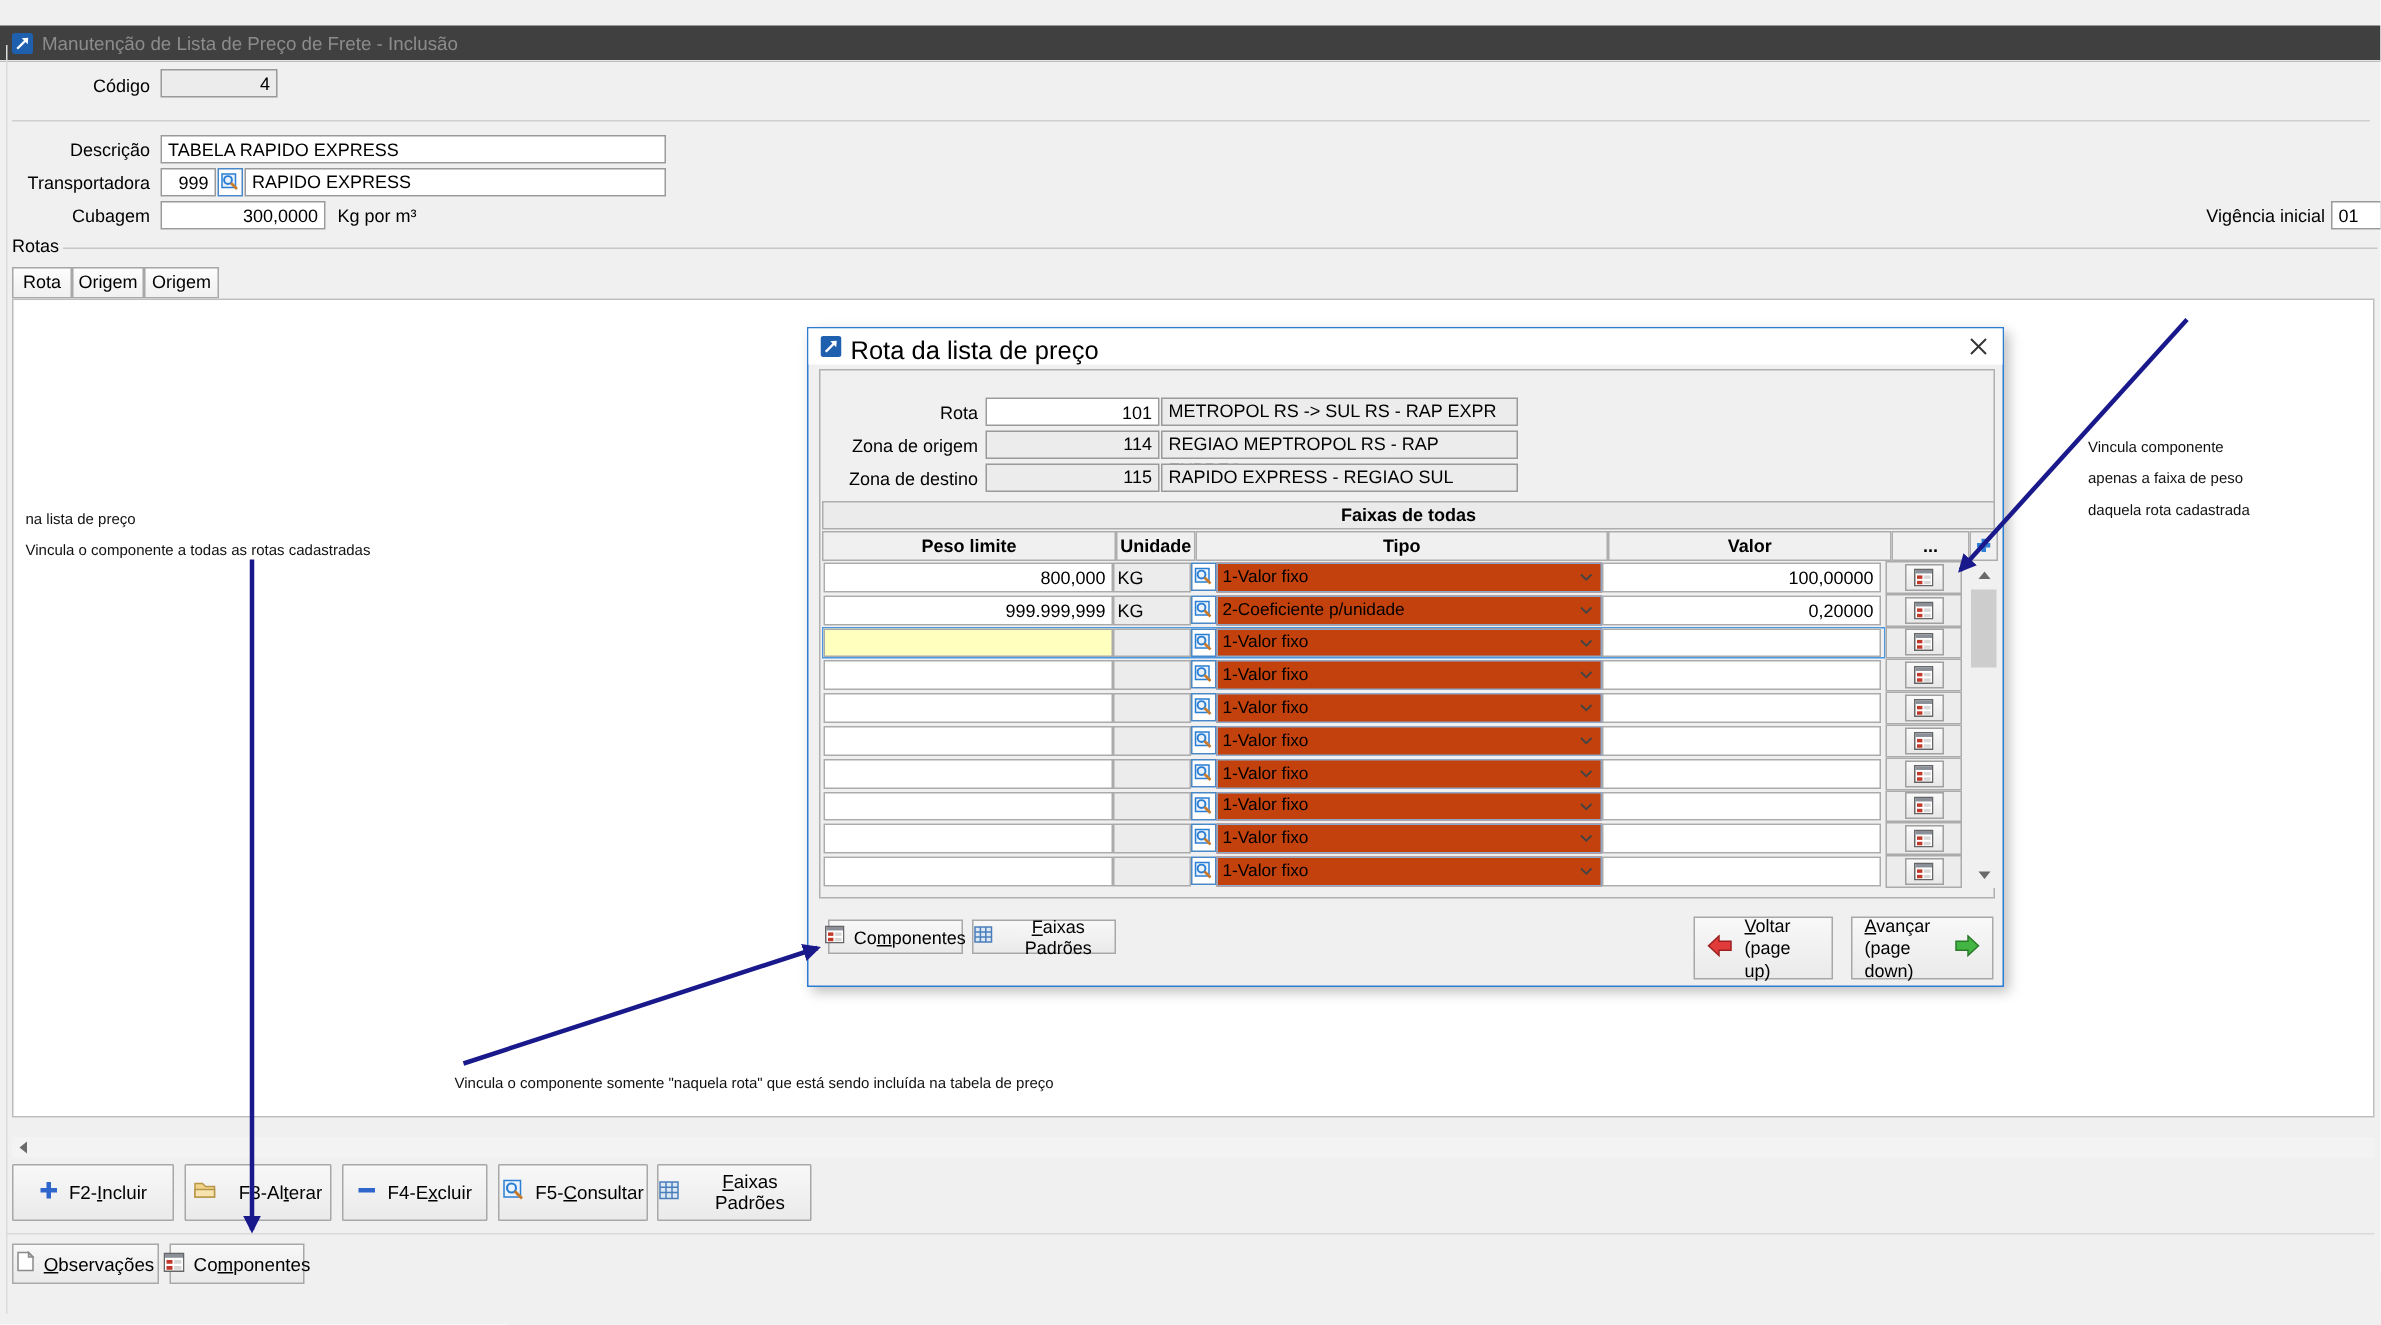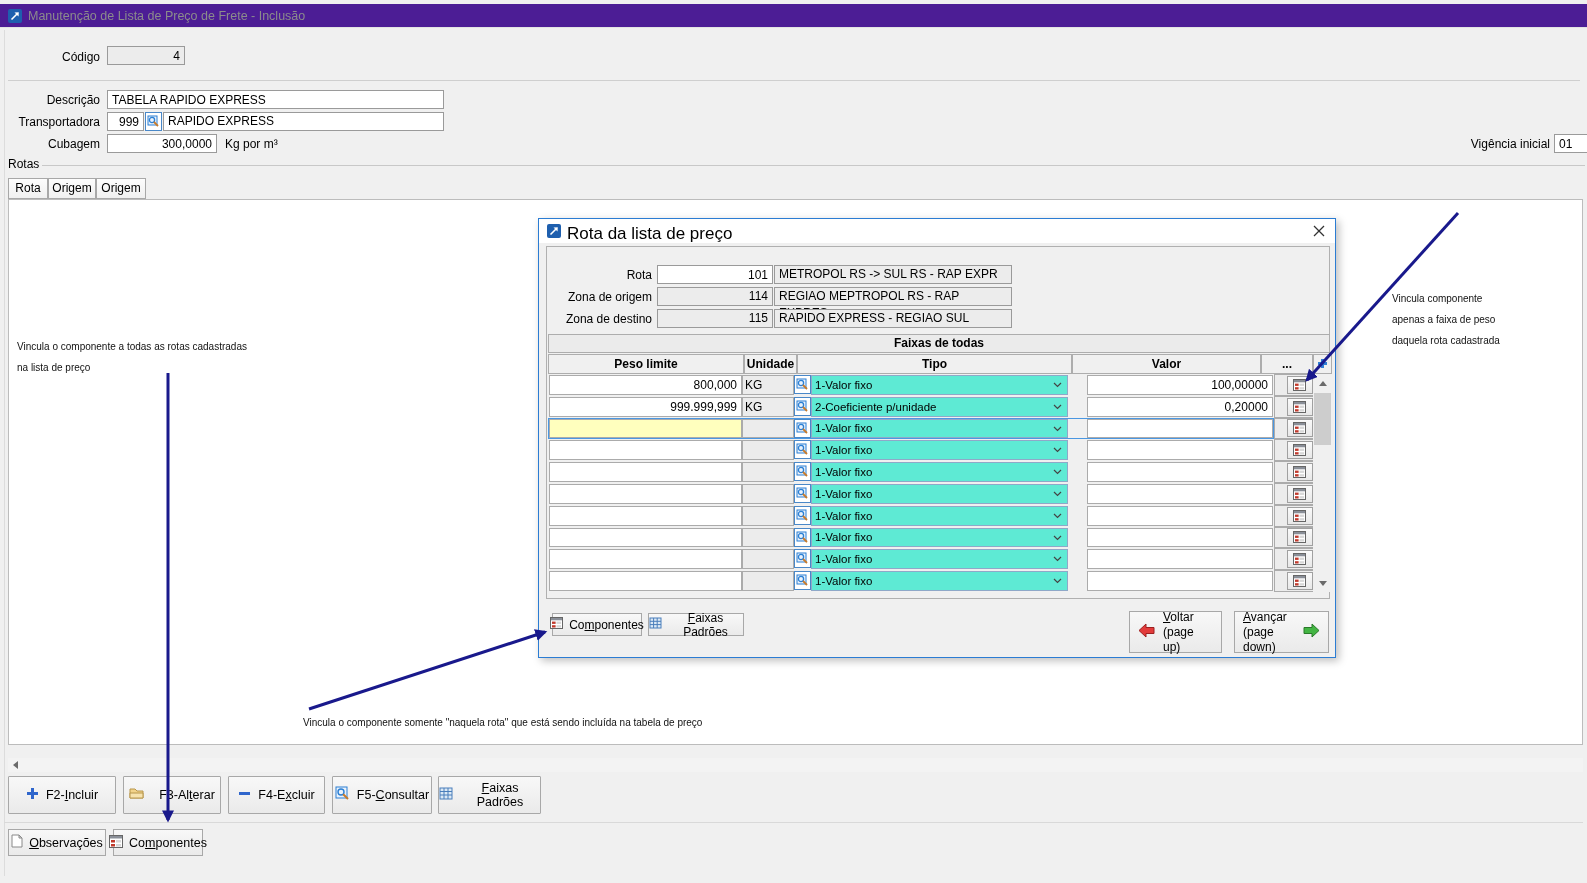--- a/index.html
+++ b/index.html
@@ -8,21 +8,21 @@
     font-family: "Liberation Sans", sans-serif;
     font-size: 12px;
     background: #f0f0f0;
     color: #000;
     position: relative;
     overflow: hidden;
   }
   .abs { position: absolute; }
 
   
-  .titlebar { left:0; top:4px; width:1587px; height:24px; background:#4c1d95; border-bottom:1px solid #e3e3e3; }
+  .titlebar { left:0; top:17px; width:1587px; height:24px; background:#404040; border-bottom:1px solid #e3e3e3; }
   .titlebar .app-ico { position:absolute; left:8px; top:5px; }
   .titlebar .wtitle { position:absolute; left:28px; top:5px; color:#8c8c8c; font-size:12.5px; }
 
   .main-frame { left:4px; top:30px; width:1579px; height:846px; border-left:1px solid #dcdcdc; }
 
   .sep { background:#cfcfcf; height:1px; }
 
   
   .flabel { position:absolute; text-align:right; color:#000; }
   .tbox {
@@ -87,22 +87,22 @@
 
   .rows-wrap { position:absolute; left:1px; top:127px; width:764px; height:218px; display:flex; flex-direction:column; }
   .frow { flex:1; display:flex; align-items:stretch; }
   .frow-main { display:flex; flex:0 0 709px; border:1px solid transparent; }
   .frow-main.focused { border:1px solid #4a97e2; }
   .cell { border:1px solid #ababab; background:#fff; font-size:12px; }
   .cell.peso { flex:0 0 193px; text-align:right; padding:0 4px; font-family:"Liberation Sans",sans-serif; outline:none; }
   .cell.peso.yellow { background:#ffffbe; }
   .cell.unid { flex:0 0 52px; background:#ececec; padding:0 2px; display:flex; align-items:center; }
   .cell.tipo { flex:0 0 274px; background:transparent; border:none; display:flex; align-items:stretch; }
-  .cell.valor { flex:0 0 186px; text-align:right; padding:0 4px; outline:none;margin-left:19px; }
-  .combo { flex:1; border:1px solid #8fa8c8; background:#5eead4; display:flex; align-items:center; position:relative; cursor:pointer; }
+  .cell.valor { flex:0 0 186px; text-align:right; padding:0 4px; outline:none; }
+  .combo { flex:1; border:1px solid #8fa8c8; background:#c2410c; display:flex; align-items:center; position:relative; cursor:pointer; }
   .combo-text { padding-left:3px; font-size:11.5px; white-space:nowrap; overflow:hidden; }
   .combo .chev { position:absolute; right:5px; top:6px; }
   .btncell { flex:0 0 51px; background:#ececec; display:flex; align-items:center; justify-content:center; border:1px solid #ababab; }
   .mini-btn {
     width:26px; height:18px; background:linear-gradient(#fafafa,#e8e8e8); border:1px solid #a0a0a0;
     display:flex; align-items:center; justify-content:center; cursor:pointer;
   }
   .vscroll { position:absolute; left:766px; top:127px; width:19px; height:218px; background:#f0f0f0; }
   .vs-btn { position:absolute; left:0; width:19px; height:18px; background:#f0f0f0; display:flex; align-items:center; justify-content:center; cursor:pointer; }
   .vs-thumb { position:absolute; left:1px; top:19px; width:17px; height:52px; background:#cdcdcd; cursor:pointer; }
@@ -686,22 +686,22 @@
   </button>
   <button class="nav-btn" style="left:695px;top:392px;width:95px;height:42px;">
     <span class="nav-txt"><span class="u">A</span><span>vançar</span><br><span>(page down)</span></span>
     <span><svg width="17" height="15">
           <path d="M16 7.5 L9 1 L9 4.5 L1 4.5 L1 10.5 L9 10.5 L9 14 Z" fill="#43b543" stroke="#2a7a2a"></path>
         </svg></span>
   </button>
 </div>
 
 <div class="note" style="left:17px;top:336px;">
+  <div>na lista de preço</div>
   <div>Vincula o componente a todas as rotas cadastradas</div>
-  <div>na lista de preço</div>
 </div>
 <div class="note" style="left:1392px;top:288px;">
   <div>Vincula componente</div>
   <div>apenas a faixa de peso</div>
   <div>daquela rota cadastrada</div>
 </div>
 <div class="note" style="left:303px;top:712px;">Vincula o componente somente "naquela rota" que está sendo incluída na tabela de preço</div>
 
 <svg class="overlay">
   <defs>

